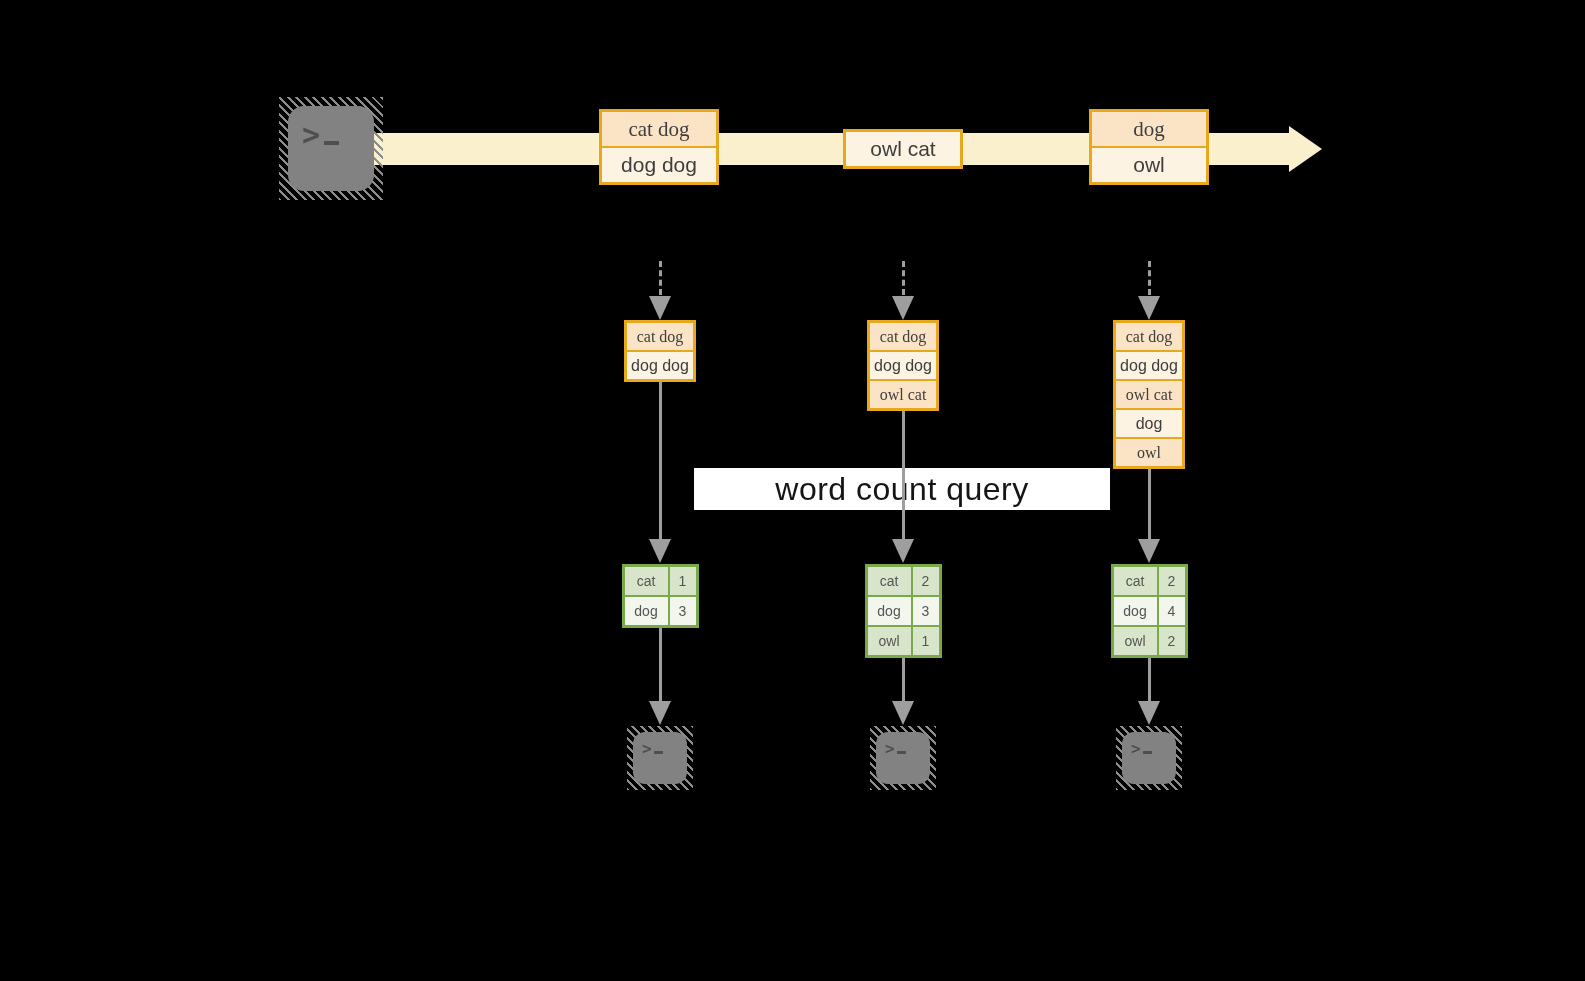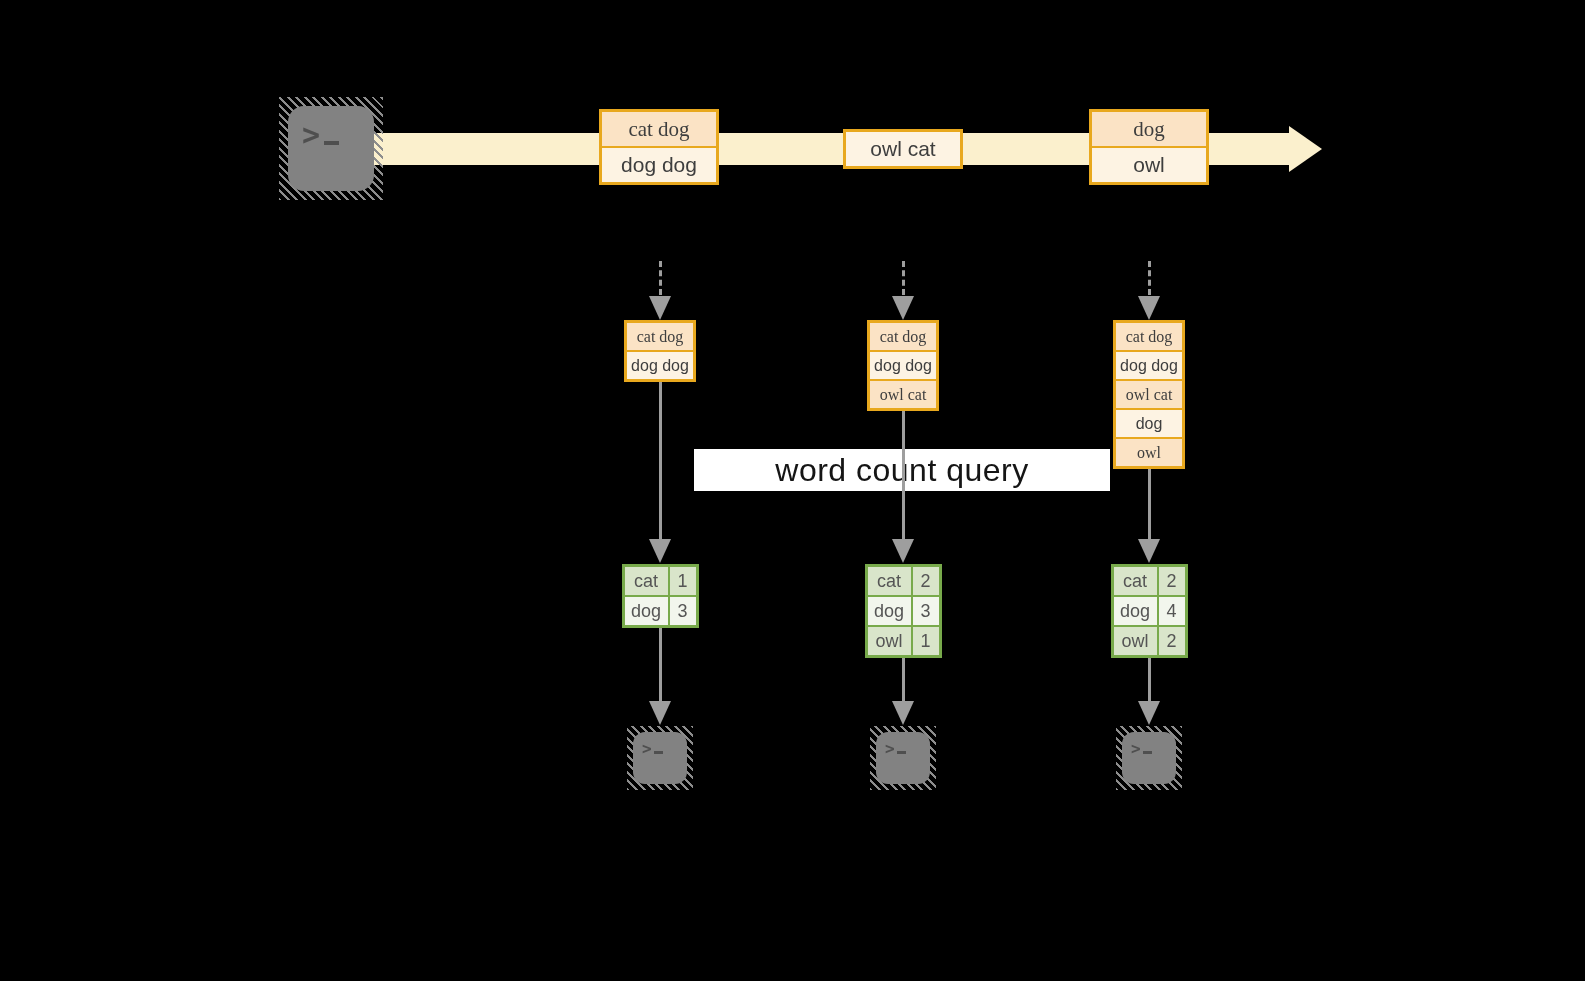--- a/index.html
+++ b/index.html
@@ -20,21 +20,21 @@
   .orow{display:flex;align-items:center;justify-content:center;color:#3e3e3e;border-top:2px solid var(--gold);}
   .orow:first-child{border-top:none;}
   .orow.peach{background:var(--peach);font-family:Liberation Serif, serif;}
   .orow.cream{background:var(--cream);}
   .stream-row{height:34px;font-size:21px;}
   .state-row{height:27px;font-size:16px;}
   
   .gtable{position:absolute;border:3px solid var(--green);box-sizing:border-box;z-index:3;
     display:grid;grid-template-columns:45px 26px;background:var(--green);}
   .gcell{height:28px;display:flex;align-items:center;justify-content:center;
-    font-size:18px;color:#555;border-top:2px solid var(--green);}
+    font-size:14px;color:#555;border-top:2px solid var(--green);}
   .gcell.c0{border-right:2px solid var(--green);}
   .gcell.r0{border-top:none;}
   .gcell.tA{background:var(--grnA);}
   .gcell.tB{background:var(--grnB);}
   
   .line{position:absolute;width:3px;background:var(--gray);z-index:2;}
   .dline{position:absolute;width:0;border-left:3px dashed var(--gray);z-index:2;}
   .ahead{position:absolute;width:0;height:0;z-index:2;
     border-left:11px solid transparent;border-right:11px solid transparent;
     border-top:24px solid var(--gray);}
@@ -59,21 +59,21 @@
     <div class="term-body" style="left:9px;top:9px;right:9px;bottom:9px;border-radius:16px;">
       <span class="glyph" style="left:14px;top:14px;font-size:30px;">
         <span>&gt;</span><span class="us" style="width:15px;height:4px;margin-left:5px;"></span>
       </span>
     </div>
   </div>
 
   <div class="stream-band" style="left:362px;top:133px;width:928px;height:32px;"></div>
   <div class="stream-head" style="left:1289px;top:126px;"></div>
 
-  <div class="query-band" style="left:694px;top:449px;width:416px;height:42px;">
+  <div class="query-band" style="left:694px;top:468px;width:416px;height:42px;">
     <span>word count query</span>
   </div>
 
   <div id="dyn">
       <div class="obox" style="left: 599px; top: 109px; width: 120px;">
         <div class="orow stream-row peach">cat dog</div>
         <div class="orow stream-row cream">dog dog</div>
       </div>
       <div class="dline" style="left: 658.5px; top: 261px; height: 34px;"></div>
       <div class="ahead" style="left: 649px; top: 296px;"></div>

